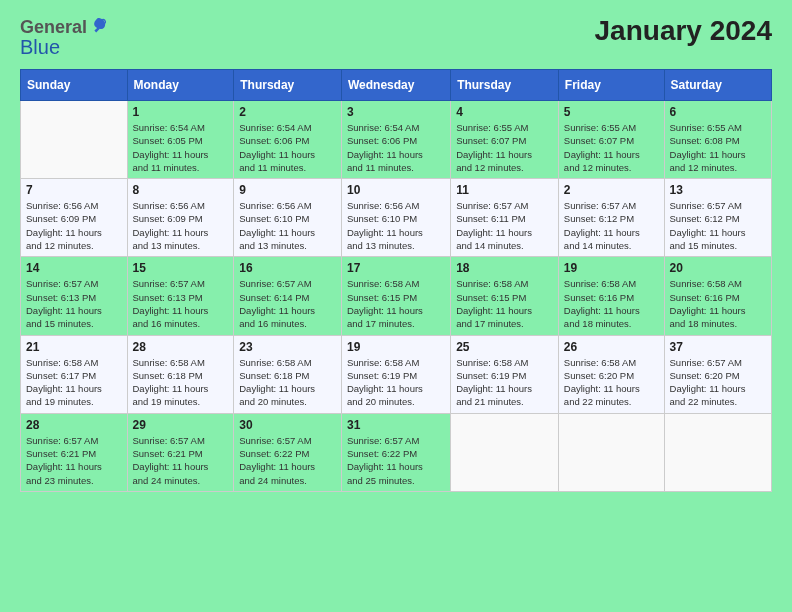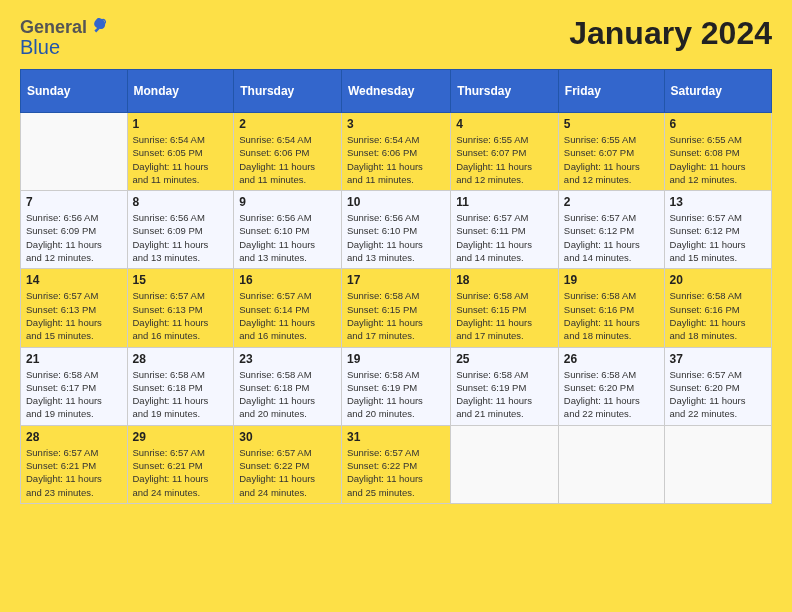--- a/index.html
+++ b/index.html
@@ -7,21 +7,21 @@
       font-family: Arial, sans-serif;
       background: #fff;
       width: 792px;
       height: 612px;
       overflow: hidden;
     }
     .page {
       width: 792px;
       min-height: 612px;
       padding: 16px 20px 10px 20px;
-      background: #fde047;
+      background: #86efac;
     }
     .header {
       display: flex;
       align-items: flex-start;
       justify-content: space-between;
       margin-bottom: 10px;
     }
     .logo {
       display: flex;
       align-items: center;
@@ -30,40 +30,40 @@
     .logo-blue { color: #2255aa; }
     .logo-icon {
       width: 18px;
       height: 22px;
       margin-left: 2px;
     }
     .title-block {
       text-align: right;
     }
     .month-title {
-      font-size: 32px;
+      font-size: 28px;
       font-weight: bold;
       color: #222;
       line-height: 1.1;
     }
     .location {
       font-size: 14px;
       color: #444;
       margin-top: 2px;
     }
     .calendar {
       width: 100%;
       border-collapse: collapse;
       font-size: 10px;
     }
     .calendar th {
       background: #3366cc;
       color: #fff;
       text-align: left;
-      padding: 14px 6px;
+      padding: 8px 6px;
       font-size: 12px;
       font-weight: bold;
       border: 1px solid #2255aa;
     }
     .calendar td {
       border: 1px solid #ccc;
       vertical-align: top;
       padding: 4px 5px;
       width: 113px;
       min-height: 70px;

